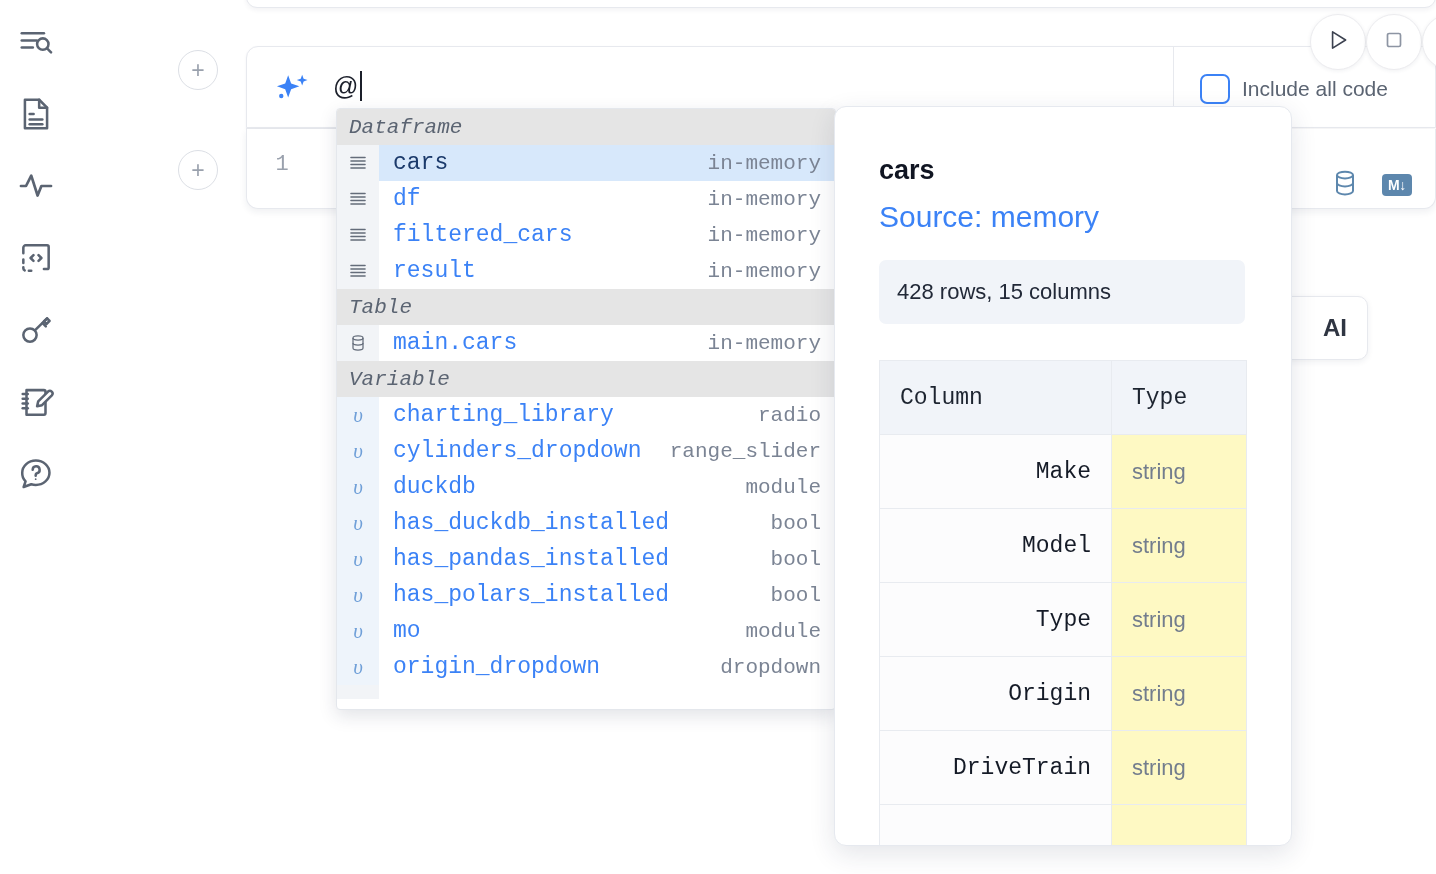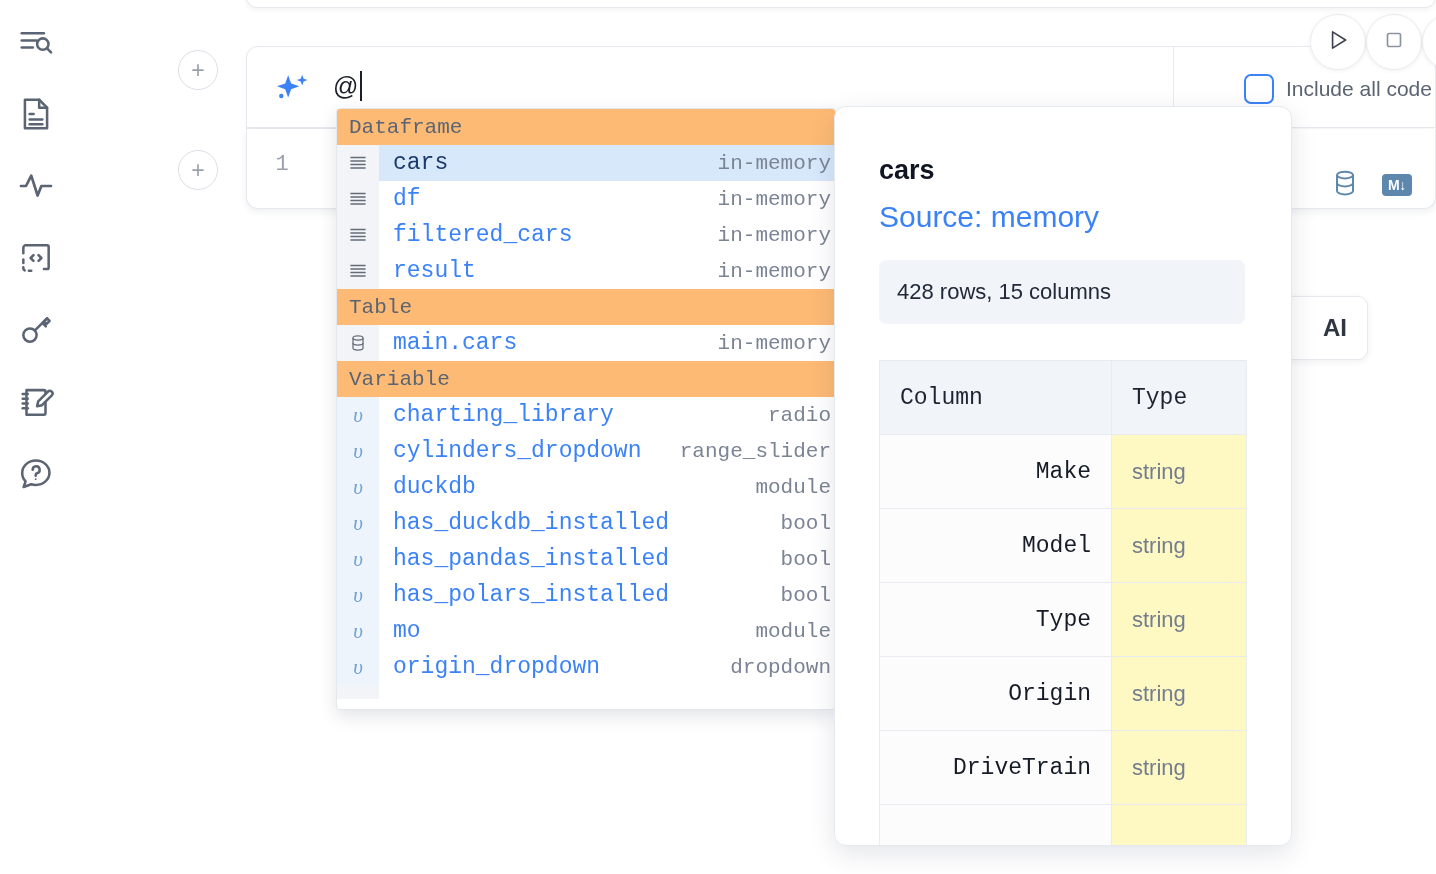--- a/index.html
+++ b/index.html
@@ -76,21 +76,21 @@
   }
   .ai-divider {
     position: absolute; left: 246px; top: 128px;
     width: 928px; height: 1px; background: #e7e9ee;
   }
   .ai-right-sep {
     position: absolute; left: 1173px; top: 46px;
     width: 1px; height: 82px; background: #e7e9ee;
   }
   .include-all {
-    position: absolute; left: 1244px; top: 74px;
+    position: absolute; left: 1200px; top: 74px;
     display: flex; align-items: center; gap: 12px;
     cursor: pointer;
   }
   .chk {
     width: 30px; height: 30px;
     border: 2.5px solid #3b82f6;
     border-radius: 7px;
     background: #ffffff;
   }
   .include-label {
@@ -170,25 +170,25 @@
     width: 500px; height: 602px;
     background: #ffffff;
     border: 1px solid #e4e7ec;
     border-radius: 4px;
     box-shadow: 0 6px 18px rgba(30,40,70,0.13);
     overflow: hidden;
     z-index: 30;
   }
   .ac-group {
     height: 36px;
-    background: #fdba74;
+    background: #e5e5e5;
     display: flex; align-items: center;
     padding-left: 12px;
     font-family: "Liberation Mono", monospace;
-    font-size: 21px; color: #5b6472;
+    font-size: 21px; color: #5b6472; font-style: italic;
   }
   .ac-row {
     height: 36px;
     display: flex; align-items: center;
     cursor: pointer;
     background: #ffffff;
   }
   .ac-row.selected { background: #d7e8fb; }
   .ac-icon-cell {
     width: 42px; min-width: 42px; height: 36px;
@@ -201,21 +201,21 @@
     flex: 1;
     padding-left: 14px;
     font-family: "Liberation Mono", monospace;
     font-size: 23px; color: #3b82f6;
     white-space: nowrap;
   }
   .ac-row.selected .ac-name { color: #1b3a6b; }
   .ac-type {
     font-family: "Liberation Mono", monospace;
     font-size: 21px; color: #7b8494;
-    padding-right: 4px;
+    padding-right: 14px;
     white-space: nowrap;
   }
   .var-glyph {
     font-family: "Liberation Serif", serif;
     font-style: italic;
     font-size: 21px;
     color: #6f9fd8;
   }
   .ac-clip-row {
     height: 14px; overflow: hidden;

